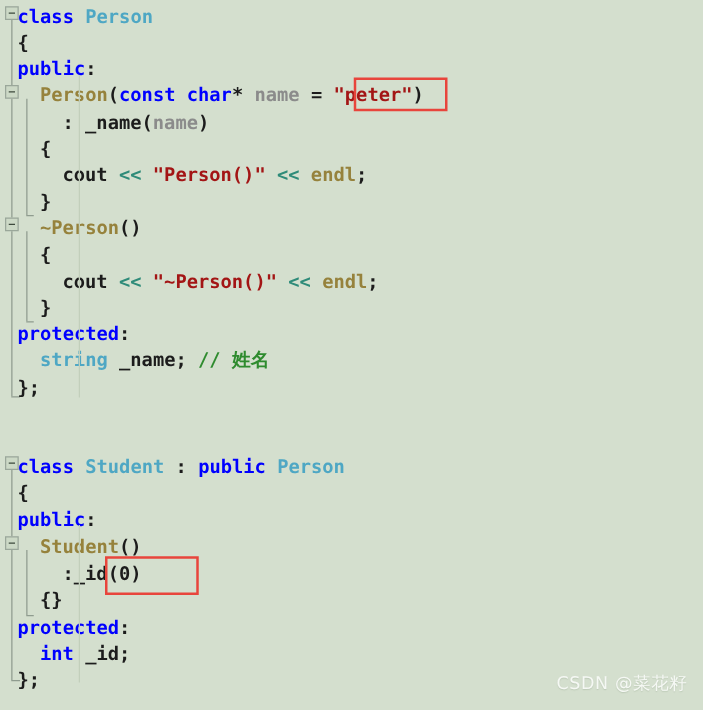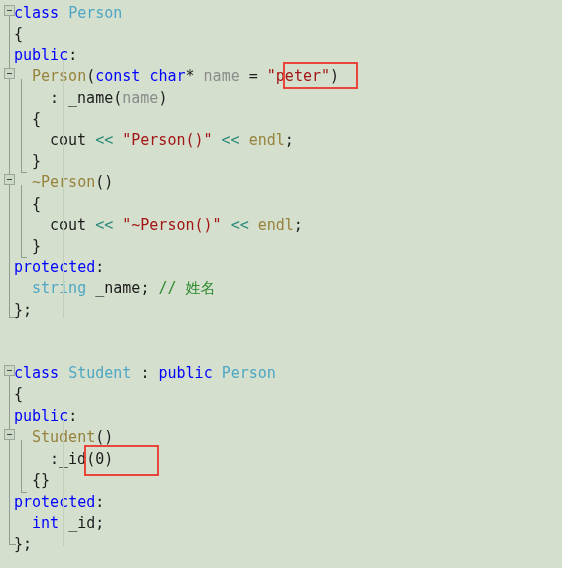--- a/index.html
+++ b/index.html
@@ -73,20 +73,21 @@
     font-size: 15px;
     line-height: 21.3px;
     white-space: pre;
   }
   .line {
     position: absolute;
     left: 0;
     width: 562px;
     height: 21px;
     white-space: pre;
+    font-weight: bold;
   }
   .ind { display: inline-block; }
 
   
   .kw       { color: #0000ff; }
   .type     { color: #4ea7c4; }
   .cls      { color: #4ea7c4; }
   .fn       { color: #96823c; }
   .str      { color: #a31515; }
   .op       { color: #2e8b79; }
@@ -141,16 +142,17 @@
       <div class="fold-box" style="left: 4px; top: 429px;"></div>
     </div>
 
   <div class="code" id="code"><div class="line" style="top: 3px;"><span class="ind" style="width: 14px;"></span><span class="kw">class</span><span class="plain"> </span><span class="cls">Person</span></div><div class="line" style="top: 24px;"><span class="ind" style="width: 14px;"></span><span class="punc">{</span></div><div class="line" style="top: 45px;"><span class="ind" style="width: 14px;"></span><span class="kw">public</span><span class="punc">:</span></div><div class="line" style="top: 66px;"><span class="ind" style="width: 32px;"></span><span class="fn">Person</span><span class="punc">(</span><span class="kw">const</span><span class="plain"> </span><span class="kw">char</span><span class="punc">*</span><span class="plain"> </span><span class="param">name</span><span class="punc"> = </span><span class="str">"peter"</span><span class="punc">)</span></div><div class="line" style="top: 88px;"><span class="ind" style="width: 50px;"></span><span class="punc">: </span><span class="plain">_name</span><span class="punc">(</span><span class="param">name</span><span class="punc">)</span></div><div class="line" style="top: 109px;"><span class="ind" style="width: 32px;"></span><span class="punc">{</span></div><div class="line" style="top: 130px;"><span class="ind" style="width: 50px;"></span><span class="plain">cout</span><span class="plain"> </span><span class="op">&lt;&lt;</span><span class="plain"> </span><span class="str">"Person()"</span><span class="plain"> </span><span class="op">&lt;&lt;</span><span class="plain"> </span><span class="fn">endl</span><span class="punc">;</span></div><div class="line" style="top: 151px;"><span class="ind" style="width: 32px;"></span><span class="punc">}</span></div><div class="line" style="top: 172px;"><span class="ind" style="width: 32px;"></span><span class="fn">~Person</span><span class="punc">()</span></div><div class="line" style="top: 194px;"><span class="ind" style="width: 32px;"></span><span class="punc">{</span></div><div class="line" style="top: 215px;"><span class="ind" style="width: 50px;"></span><span class="plain">cout</span><span class="plain"> </span><span class="op">&lt;&lt;</span><span class="plain"> </span><span class="str">"~Person()"</span><span class="plain"> </span><span class="op">&lt;&lt;</span><span class="plain"> </span><span class="fn">endl</span><span class="punc">;</span></div><div class="line" style="top: 236px;"><span class="ind" style="width: 32px;"></span><span class="punc">}</span></div><div class="line" style="top: 257px;"><span class="ind" style="width: 14px;"></span><span class="kw">protected</span><span class="punc">:</span></div><div class="line" style="top: 278px;"><span class="ind" style="width: 32px;"></span><span class="type">string</span><span class="plain"> </span><span class="plain">_name</span><span class="punc">; </span><span class="cmt">// 姓名</span></div><div class="line" style="top: 300px;"><span class="ind" style="width: 14px;"></span><span class="punc">};</span></div><div class="line" style="top: 363px;"><span class="ind" style="width: 14px;"></span><span class="kw">class</span><span class="plain"> </span><span class="cls">Student</span><span class="punc"> : </span><span class="kw">public</span><span class="plain"> </span><span class="cls">Person</span></div><div class="line" style="top: 384px;"><span class="ind" style="width: 14px;"></span><span class="punc">{</span></div><div class="line" style="top: 406px;"><span class="ind" style="width: 14px;"></span><span class="kw">public</span><span class="punc">:</span></div><div class="line" style="top: 427px;"><span class="ind" style="width: 32px;"></span><span class="fn">Student</span><span class="punc">()</span></div><div class="line" style="top: 449px;"><span class="ind" style="width: 50px;"></span><span class="punc">:</span><span class="plain">_id</span><span class="punc">(</span><span class="plain">0</span><span class="punc">)</span></div><div class="line" style="top: 470px;"><span class="ind" style="width: 32px;"></span><span class="punc">{}</span></div><div class="line" style="top: 492px;"><span class="ind" style="width: 14px;"></span><span class="kw">protected</span><span class="punc">:</span></div><div class="line" style="top: 513px;"><span class="ind" style="width: 32px;"></span><span class="kw">int</span><span class="plain"> </span><span class="plain">_id</span><span class="punc">;</span></div><div class="line" style="top: 534px;"><span class="ind" style="width: 14px;"></span><span class="punc">};</span></div></div>
 
   <div id="annots">
       <div class="annot" style="left: 283px; top: 62px; width: 75px; height: 27px;"></div>
       <div class="annot" style="left: 84px; top: 445px; width: 75px; height: 31px;"></div>
     </div>
 
+  <div class="watermark">CSDN @菜花籽</div>
 
 <div class="indent-guide" style="left: 63px; top: 60px; height: 258px;"></div>
     <div class="indent-guide" style="left: 63px; top: 420px; height: 126px;"></div>
   </div>
 
 </body></html>

